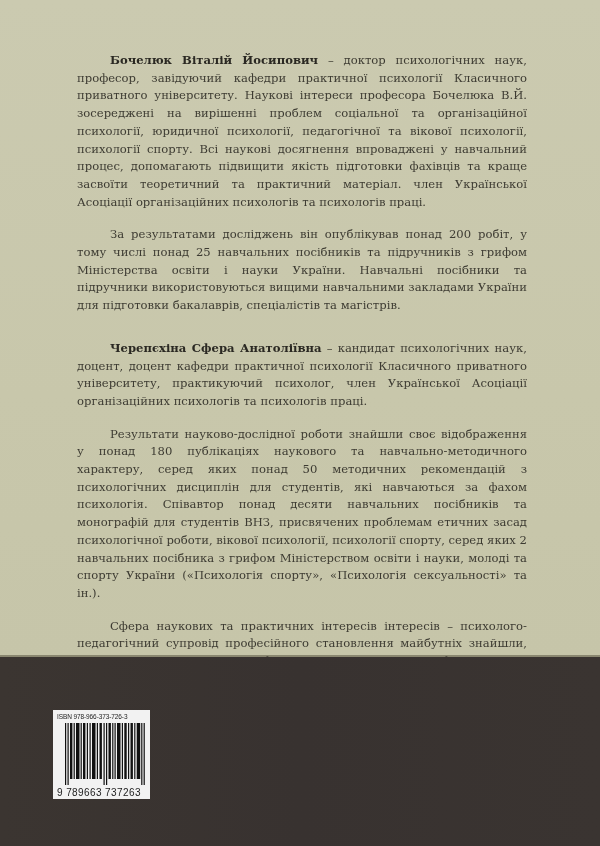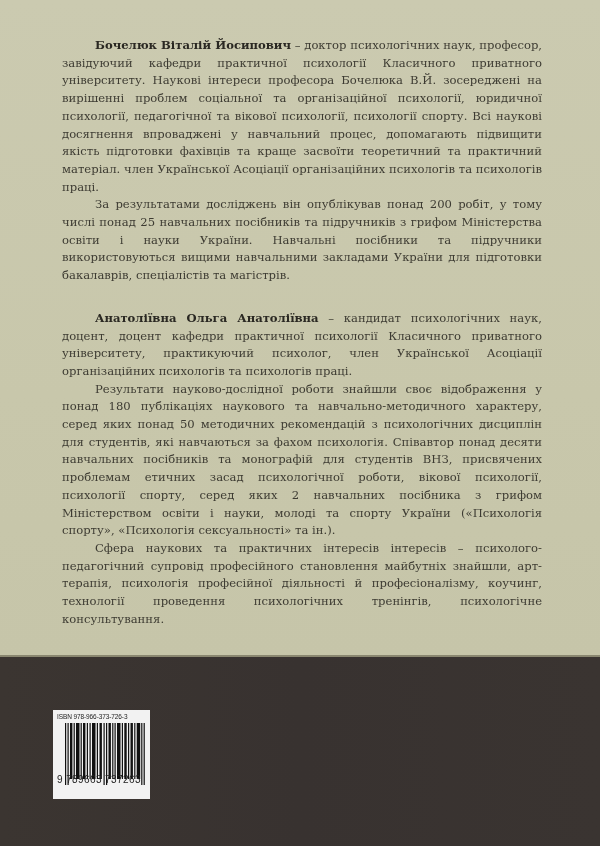--- a/index.html
+++ b/index.html
@@ -16,54 +16,54 @@
     position: absolute; left: 0; top: 655px; width: 600px; height: 2px;
     background: #8a8770;
   }
   .text-column {
     position: absolute; left: 62px; top: 37px; width: 480px;
     color: #3d3b32; font-size: 11.6px; line-height: 17.7px;
     text-align: justify; hyphens: manual;
   }
   .section { margin: 0; }
   .section + .section { margin-top: 25px; }
-  .para { margin: 0; text-indent: 33px; }
+  .para { margin: 15px; text-indent: 33px; }
   .name { font-weight: bold; color: #2a2822; }
   .bottom-band {
     position: absolute; left: 0; top: 657px; width: 600px; height: 189px;
     background: linear-gradient(90deg, #3b3531 0%, #383230 50%, #3a3431 100%);
   }
   .barcode-box {
     position: absolute; left: 53px; top: 710px; width: 97px; height: 89px;
     background: #f2f2f2; box-sizing: border-box; padding: 3px 4px;
   }
   .isbn-text {
     font-family: "Liberation Sans", sans-serif; font-size: 6.5px; color: #222;
     line-height: 8px; white-space: nowrap; letter-spacing: -0.1px;
   }
   .bars { position: absolute; left: 12px; top: 13px; width: 80px; height: 62px; }
   .barcode-number {
-    position: absolute; left: 4px; bottom: 14px; width: 90px;
+    position: absolute; left: 4px; bottom: 1px; width: 90px;
     font-family: "Liberation Sans", sans-serif; font-size: 10px; color: #222;
     letter-spacing: 0.4px; white-space: nowrap;
   }
 </style>
 </head>
 <body>
 
 <div class="page-top"></div>
 <div class="divider-line"></div>
 
 <div class="text-column">
   <div class="section">
     <p class="para"><span class="name">Бочелюк Віталій Йосипович</span><span> – доктор психологічних наук, професор, завідуючий кафедри практичної психології Класичного приватного університету. Наукові інтереси професора Бочелюка В.Й. зосереджені на вирішенні проблем соціальної та організаційної психології, юридичної психології, педагогічної та вікової психології, психології спорту. Всі наукові досягнення впроваджені у навчальний процес, допомагають підвищити якість підготовки фахівців та краще засвоїти теоретичний та практичний матеріал. член Української Асоціації організаційних психологів та психологів праці.</span></p>
     <p class="para">За результатами досліджень він опублікував понад 200 робіт, у тому числі понад 25 навчальних  посібників та підручників з грифом Міністерства освіти і науки України. Навчальні посібники та підручники використовуються вищими навчальними закладами України для підготовки бакалаврів, спеціалістів та магістрів.</p>
   </div>
   <div class="section">
-    <p class="para"><span class="name">Анатоліївна Ольга Анатоліївна</span><span> – кандидат психологічних наук, доцент, доцент кафедри практичної психології Класичного приватного університету, практикуючий психолог, член Української Асоціації організаційних психологів та психологів праці.</span></p>
+    <p class="para"><span class="name">Черепєхіна Сфера Анатоліївна</span><span> – кандидат психологічних наук, доцент, доцент кафедри практичної психології Класичного приватного університету, практикуючий психолог, член Української Асоціації організаційних психологів та психологів праці.</span></p>
     <p class="para">Результати науково-дослідної роботи знайшли своє відображення у понад 180 публікаціях наукового та навчально-методичного характеру, серед яких понад 50 методичних рекомендацій з психологічних дисциплін для студентів, які навчаються за фахом психологія. Співавтор понад десяти навчальних посібників та монографій для студентів ВНЗ, присвячених проблемам етичних засад психологічної роботи, вікової психології, психології спорту, серед яких 2 навчальних посібника з грифом Міністерством освіти і науки, молоді та спорту України («Психологія спорту», «Психологія сексуальності» та ін.).</p>
     <p class="para">Сфера наукових та практичних інтересів інтересів – психолого-педагогічний супровід професійного становлення майбутніх знайшли, арт-терапія, психологія професійної діяльності й професіоналізму, коучинг, технології проведення психологічних тренінгів, психологічне консультування.</p>
   </div>
 </div>
 
 <div class="bottom-band"></div>
 
 <div class="barcode-box">
   <div class="isbn-text">ISBN 978-966-373-726-3</div>
   <svg class="bars" viewBox="0 0 80 62" preserveAspectRatio="none">

